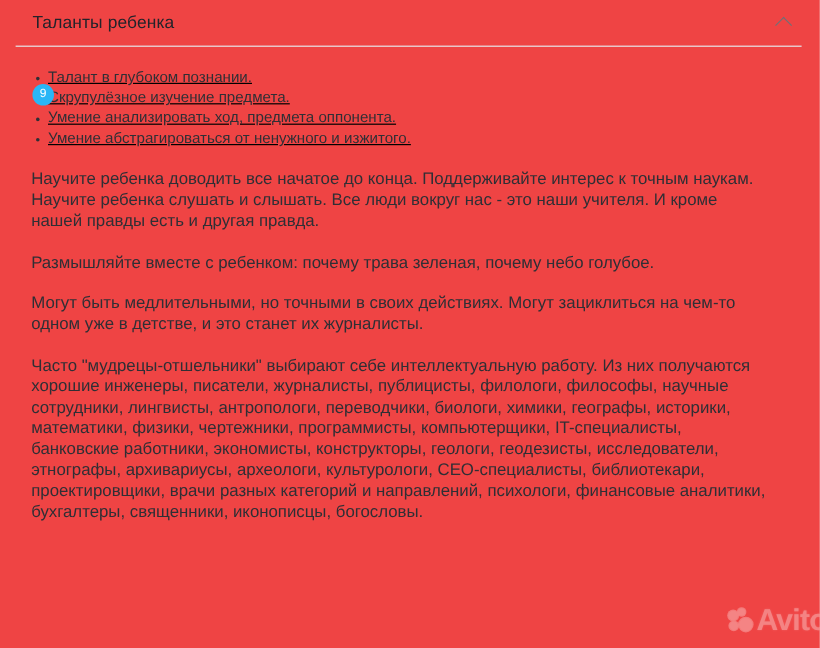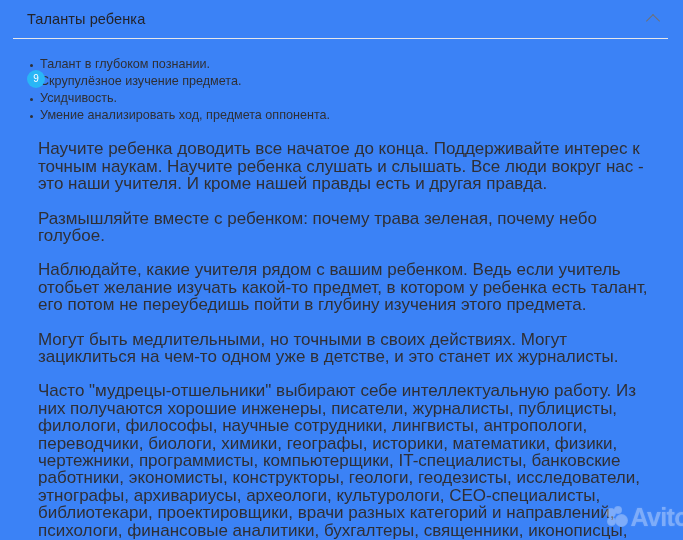--- a/index.html
+++ b/index.html
@@ -14,21 +14,21 @@
     font-family: "Liberation Sans", "DejaVu Sans", sans-serif;
     -webkit-font-smoothing: antialiased;
   }
 
   .card {
     position: absolute;
     left: 0;
     top: 0;
     width: 683px;
     height: 540px;
-    background: #3b82f6;
+    background: #ef4444;
     box-sizing: border-box;
     overflow: hidden;
   }
 
   
   .card-header {
     position: relative;
     height: 38px;
     padding: 0 14px 0 27px;
     display: flex;
@@ -90,20 +90,21 @@
     line-height: 18px;
     text-align: center;
     font-weight: 400;
     z-index: 3;
   }
 
   ul.talents {
     list-style: none;
     margin: 0 0 0 0;
     padding: 0;
+    text-decoration: underline;
   }
   ul.talents li {
     position: relative;
     padding-left: 14px;
     font-size: 12.6px;
     line-height: 17.1px;
     color: #2f2f35;
     margin: 0;
     white-space: nowrap;
   }
@@ -115,22 +116,22 @@
     width: 3px;
     height: 3px;
     border-radius: 50%;
     background: #2f2f35;
   }
 
   .paras {
     margin-top: 16px;
   }
   .paras p {
-    margin: 0 0 17px 12px;
-    font-size: 17px;
+    margin: 0 0 17px 0;
+    font-size: 14px;
     line-height: 17.4px;
     color: #2f2f35;
     text-align: left;
     max-width: 612px;
   }
   .paras p:last-child {
     margin-bottom: 0;
   }
 
   
@@ -183,28 +184,27 @@
   </div>
   <div class="divider"></div>
 
   <div class="badge">9</div>
 
   <div class="card-body">
 
     <ul class="talents">
       <li>Талант в глубоком познании.</li>
       <li>Скрупулёзное изучение предмета.</li>
-      <li>Усидчивость.</li>
       <li>Умение анализировать ход, предмета оппонента.</li>
+      <li>Умение абстрагироваться от ненужного и изжитого.</li>
     </ul>
 
     <div class="paras">
       <p>Научите ребенка доводить все начатое до конца. Поддерживайте интерес к точным наукам. Научите ребенка слушать и слышать. Все люди вокруг нас - это наши учителя. И кроме нашей правды есть и другая правда.</p>
       <p>Размышляйте вместе с ребенком: почему трава зеленая, почему небо голубое.</p>
-      <p>Наблюдайте, какие учителя рядом с вашим ребенком. Ведь если учитель отобьет желание изучать какой-то предмет, в котором у ребенка есть талант, его потом не переубедишь пойти в глубину изучения этого предмета.</p>
       <p>Могут быть медлительными, но точными в своих действиях. Могут зациклиться на чем-то одном уже в детстве, и это станет их журналисты.</p>
       <p>Часто "мудрецы-отшельники" выбирают себе интеллектуальную работу. Из них получаются хорошие инженеры, писатели, журналисты, публицисты, филологи, философы, научные сотрудники, лингвисты, антропологи, переводчики, биологи, химики, географы, историки, математики, физики, чертежники, программисты, компьютерщики, IT-специалисты, банковские работники, экономисты, конструкторы, геологи, геодезисты, исследователи, этнографы, архивариусы, археологи, культурологи, CEO-специалисты, библиотекари, проектировщики, врачи разных категорий и направлений, психологи, финансовые аналитики, бухгалтеры, священники, иконописцы, богословы.</p>
     </div>
 
   </div>
 
   <div class="watermark">
     <span class="wm-mark">
       <span class="wm-dot a"></span>
       <span class="wm-dot b"></span>

